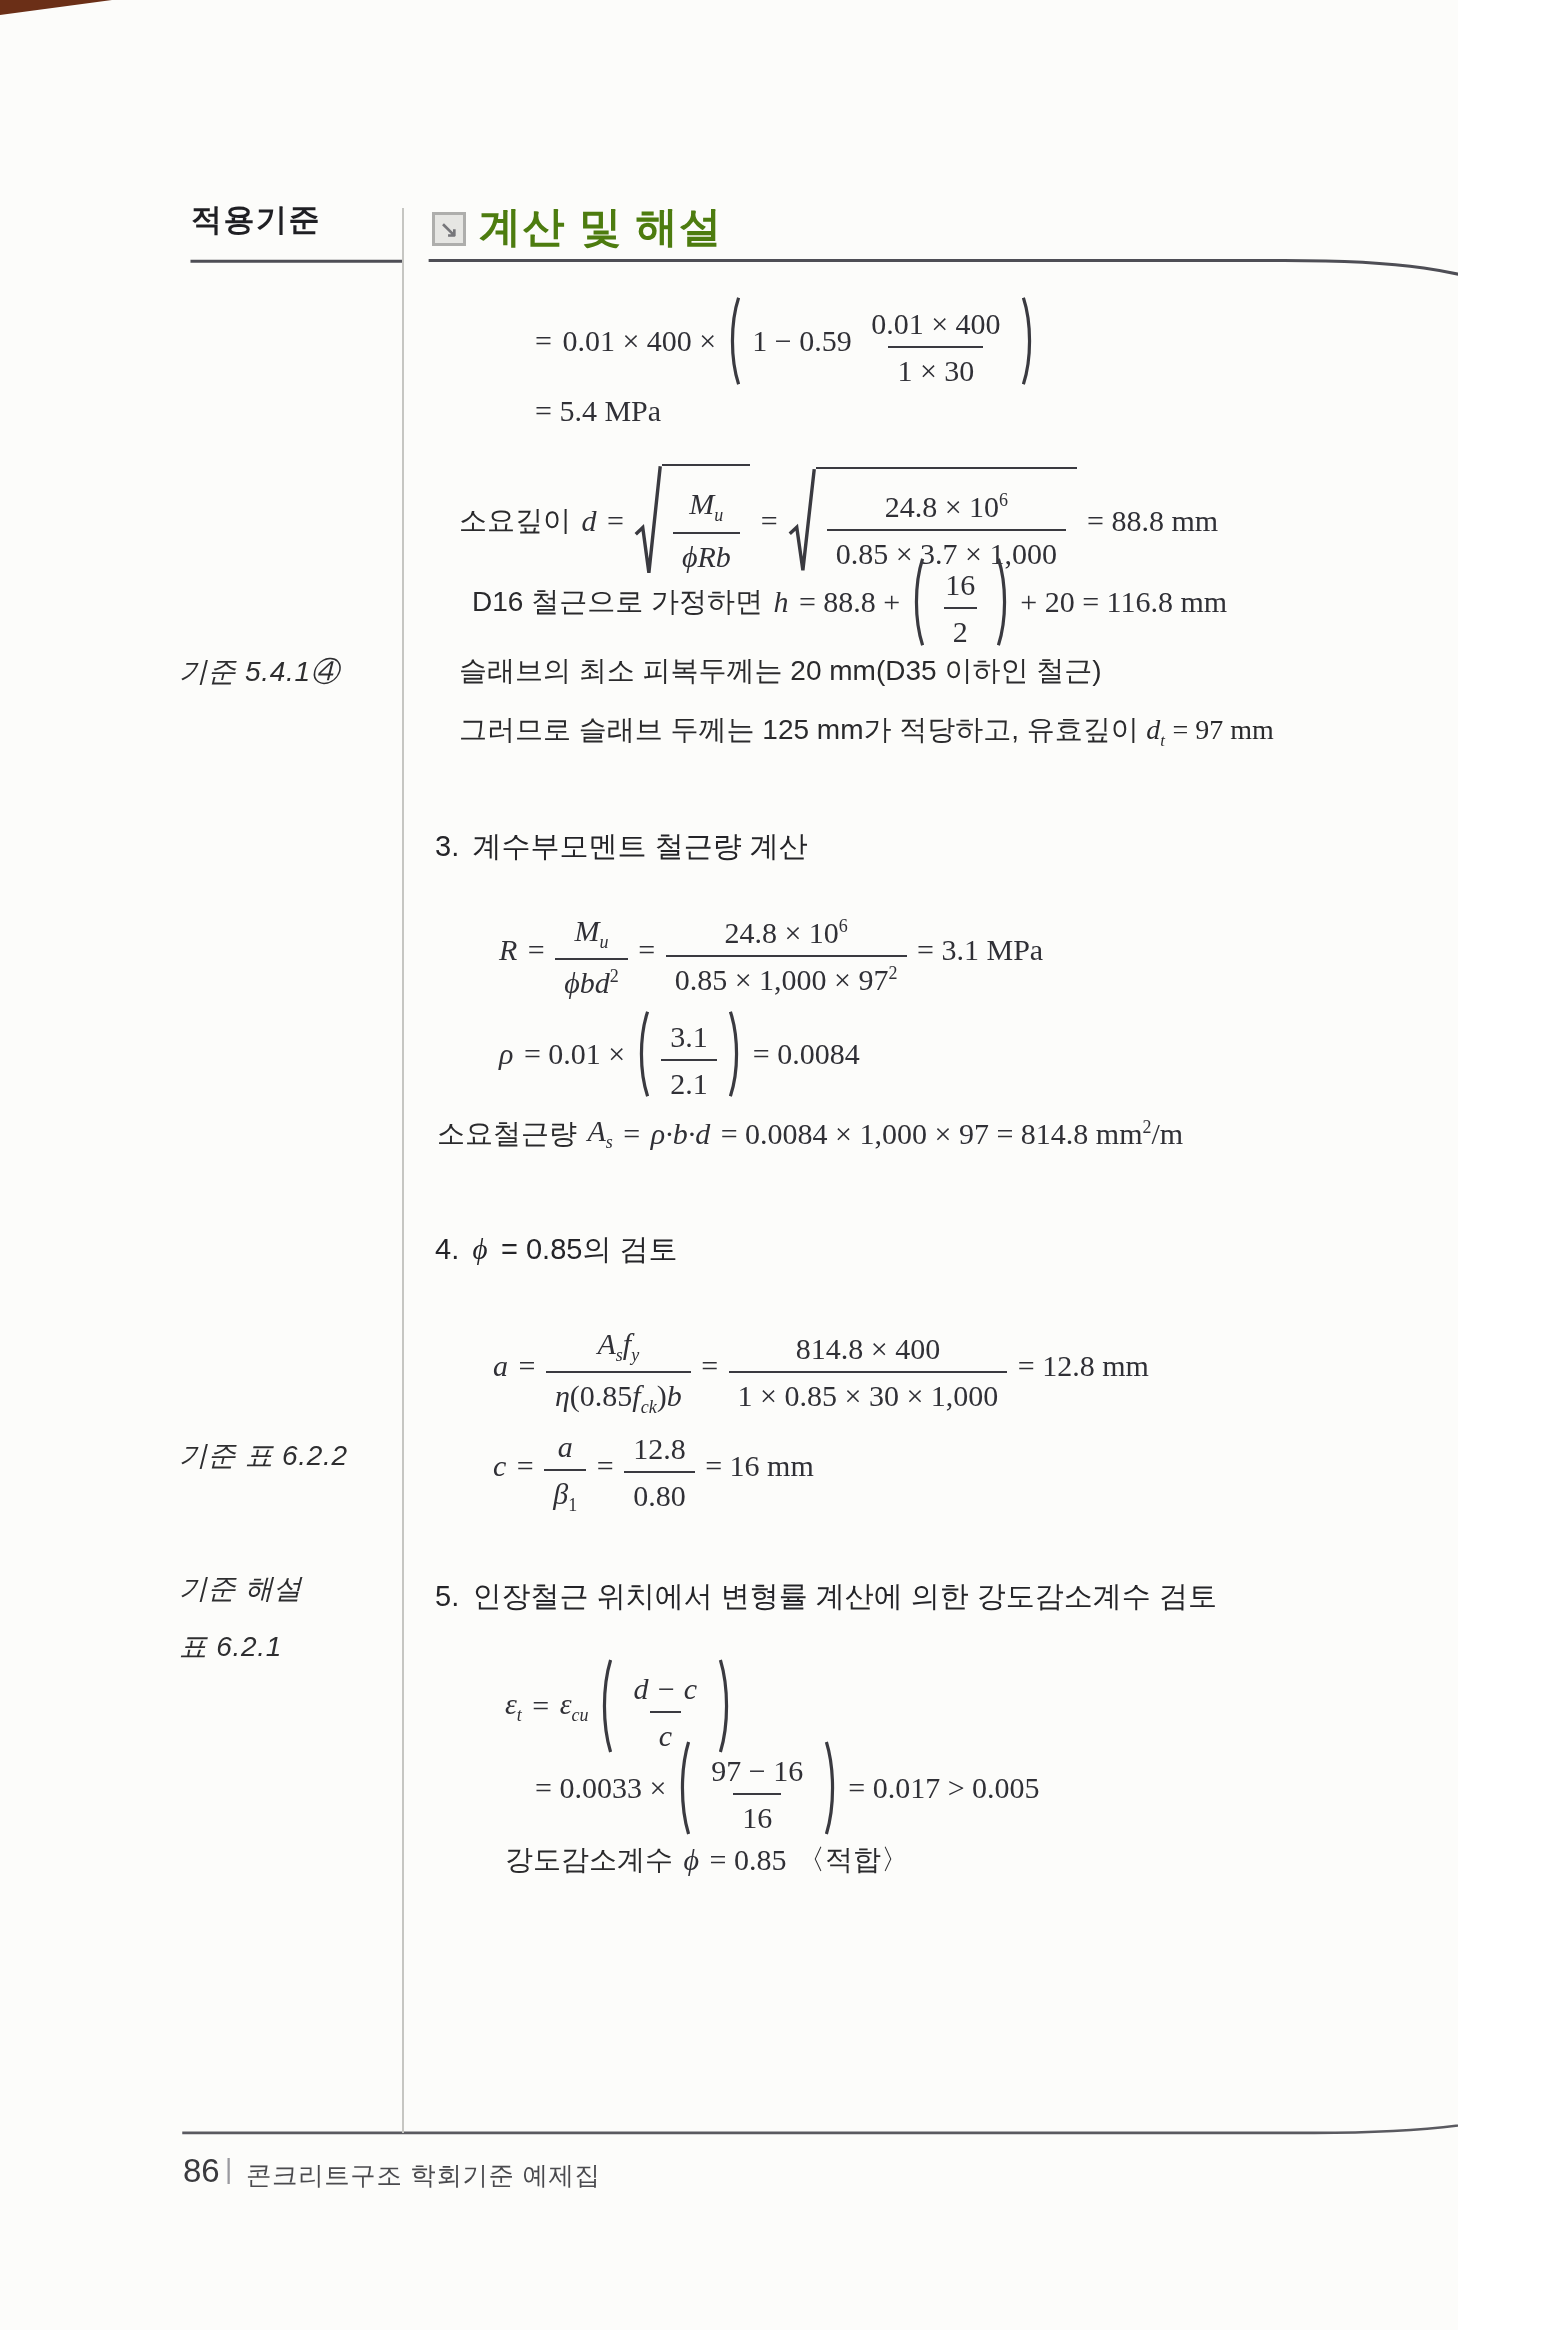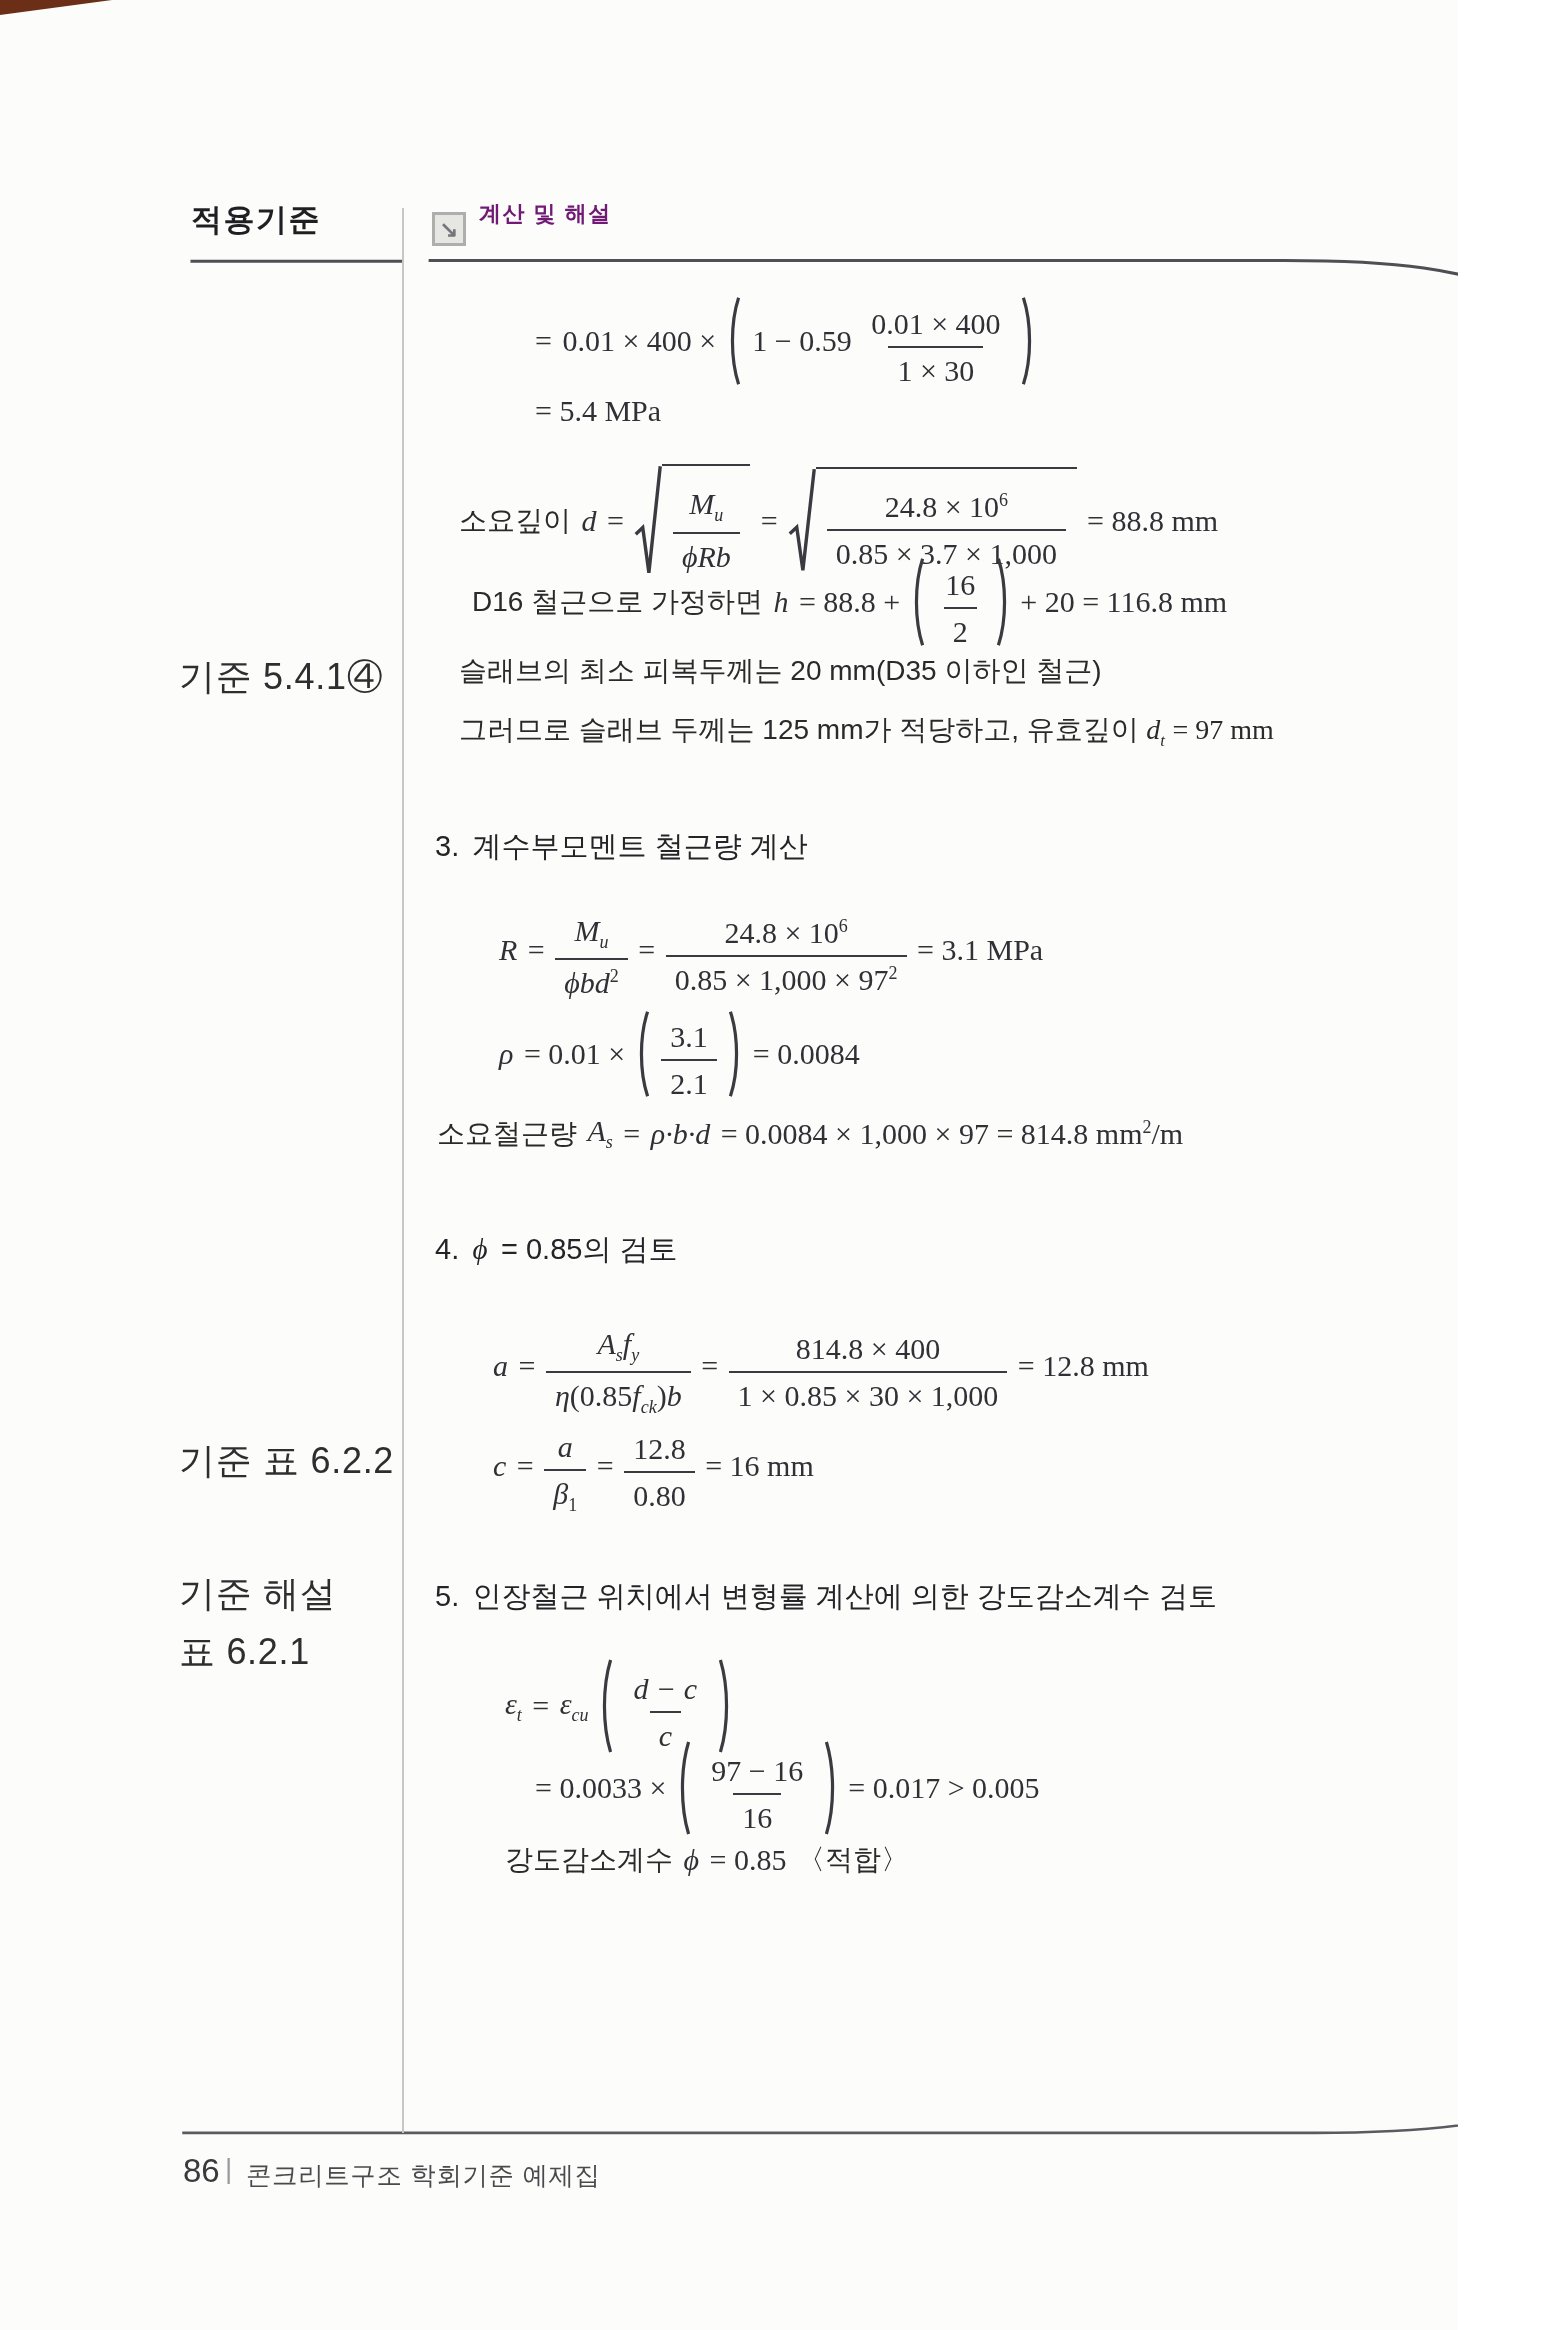--- a/index.html
+++ b/index.html
@@ -11,28 +11,28 @@
   .wood{position:absolute;left:1498px;top:0;width:64px;height:119px;
         background:linear-gradient(165deg,#2c323a 0%,#3a4049 12%,#9c4f1a 32%,#bb6526 58%,#8a3f12 92%);
         clip-path:polygon(34% 0,100% 0,100% 96%,58% 94%,26% 24%);}
   .page-edge{position:absolute;left:1531px;top:112px;width:2.2px;height:2162px;background:#e3e3de;}
   .page-edge-shadow{position:absolute;left:1519px;top:112px;width:12px;height:2162px;
         background:linear-gradient(90deg,rgba(0,0,0,0) 0%,rgba(0,0,0,0.04) 100%);}
   .corner-br{position:absolute;left:1478px;top:2262px;width:84px;height:68px;background:#0c0d11;
         clip-path:polygon(100% 22%,100% 100%,30% 100%,55% 62%);}
   
   .hdr-left{position:absolute;left:191px;top:199px;font-size:31px;font-weight:700;color:#1f1f23;letter-spacing:1.5px;}
-  .hdr-right{position:absolute;left:479px;top:199px;font-size:22px;font-weight:700;color:#701a75;letter-spacing:1.5px;}
+  .hdr-right{position:absolute;left:479px;top:199px;font-size:42px;font-weight:700;color:#4d7c0f;letter-spacing:1.5px;}
   .hdr-icon{position:absolute;left:432px;top:212px;width:34px;height:34px;box-sizing:border-box;
         border:3.7px solid #aeaeac;background:#e6e6e3;color:#76767a;font-size:22.4px;font-weight:700;
         display:flex;align-items:center;justify-content:center;}
   .divider{position:absolute;left:402px;top:208px;width:1.9px;height:1925px;background:#c6c6c2;}
   svg.rules{position:absolute;left:0;top:0;width:1562px;height:2330px;pointer-events:none;}
   
-  .note{position:absolute;left:179px;font-size:36px;color:#2e2e30;letter-spacing:0.7px;white-space:nowrap;}
+  .note{position:absolute;left:179px;font-size:28px;color:#2e2e30;letter-spacing:0.7px;white-space:nowrap;font-style:italic;}
   
   .sect{position:absolute;font-size:29px;font-weight:500;color:#242428;white-space:nowrap;
         display:flex;gap:13.4px;align-items:baseline;}
   
   .k{font-family:"Liberation Sans",sans-serif;text-align:right;}
   .ktext{position:absolute;font-size:28px;color:#2a2a2c;white-space:nowrap;display:flex;gap:7.5px;align-items:baseline;justify-content:center;}
   
   .fx{position:absolute;display:flex;align-items:center;gap:10.5px;white-space:nowrap;
       font-family:"Liberation Serif","DejaVu Serif",serif;font-size:30px;color:#303036;}
   .fx .k{font-size:28px;color:#2a2a2c;}

